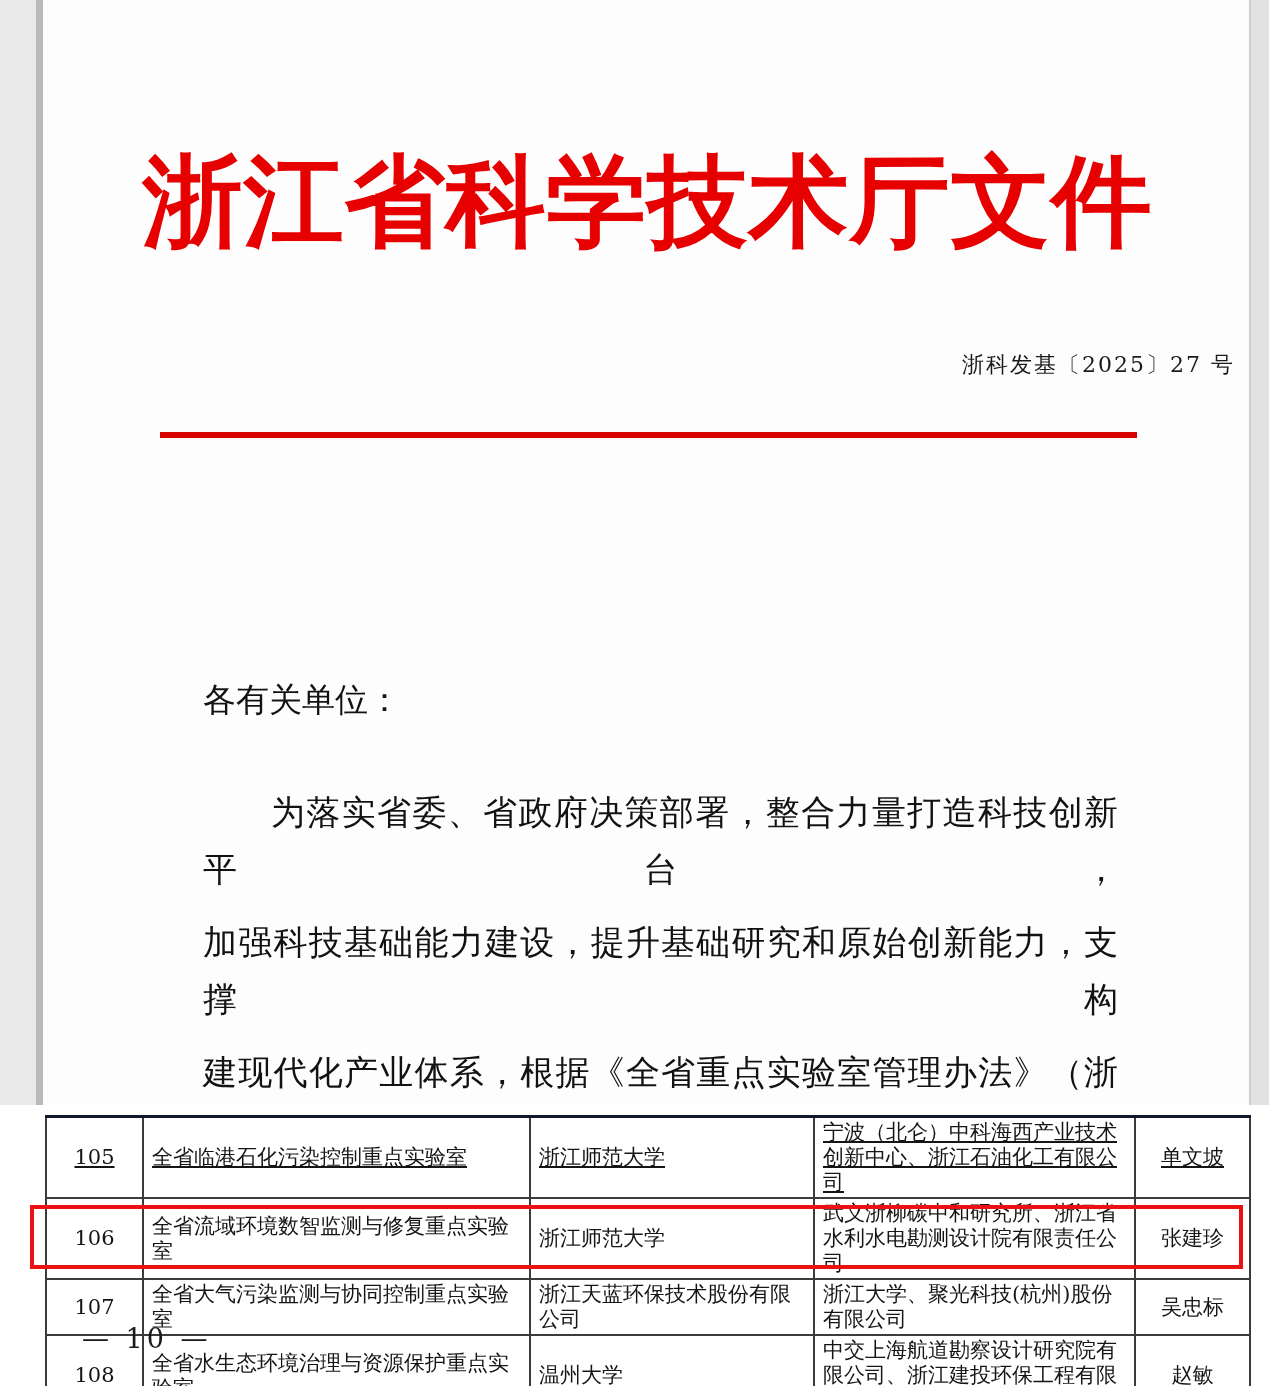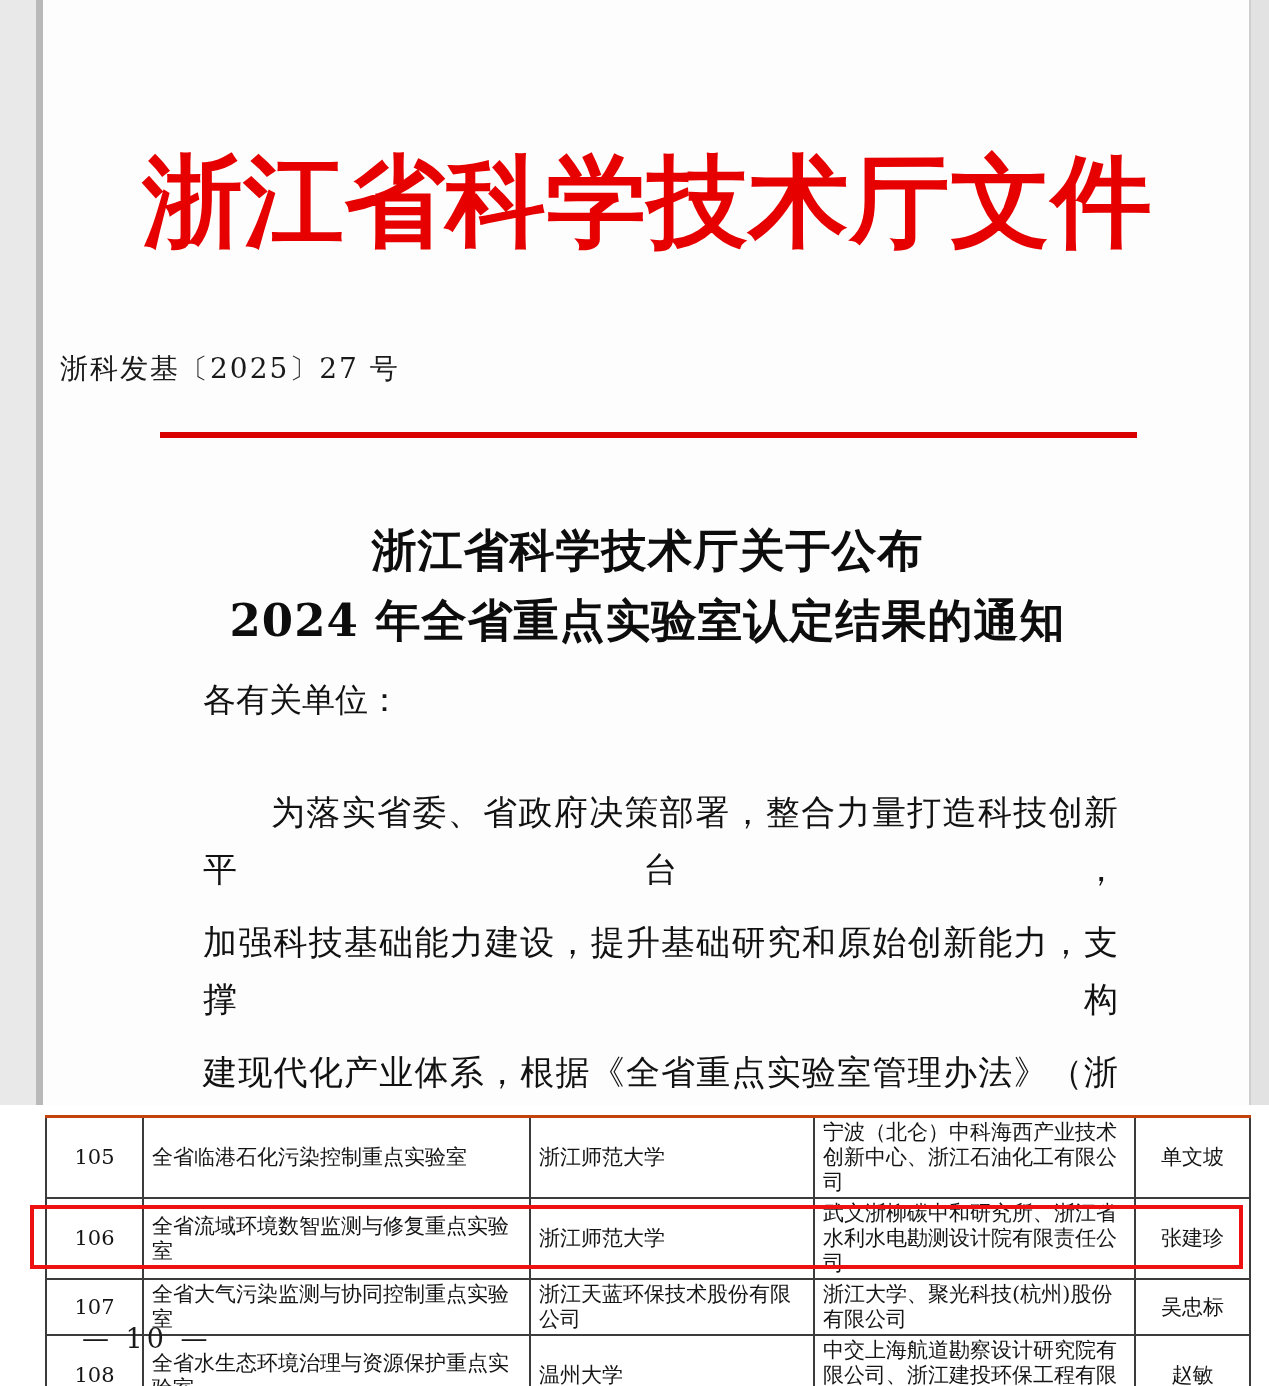--- a/index.html
+++ b/index.html
@@ -23,21 +23,21 @@
     background: #e2e2e2; border-left: 2px solid #cfcfcf;
   }
   .agency-title {
     position: absolute; left: 60px; top: 142px; width: 1175px;
     text-align: center;
     font-size: 100px; font-weight: 700; line-height: 118px;
     color: #e60000; letter-spacing: 1px; white-space: nowrap;
   }
   .doc-number {
     position: absolute; left: 60px; top: 350px; width: 1175px;
-    text-align: left; font-size: 28px; letter-spacing: 2px; color: #1a1a1a;
+    text-align: right; font-size: 22px; letter-spacing: 2px; color: #1a1a1a;
   }
   .red-rule {
     position: absolute; left: 160px; top: 432px; width: 977px; height: 6px;
     background: #d90000;
   }
   .notice-title {
     position: absolute; left: 60px; top: 516px; width: 1175px;
     text-align: center; font-weight: 700; font-size: 45px; line-height: 70px;
     color: #0d0d0d; letter-spacing: 1px;
   }
@@ -65,21 +65,21 @@
     font-size: 21px; color: #151515;
   }
   table.approval td {
     border: 2px solid #3c3c3c;
     padding: 2px 8px;
     line-height: 25px;
     vertical-align: middle;
     overflow: hidden;
   }
   table.approval tr { height: 50px; }
-  table.approval tr:first-child td { border-top: 3px solid #c2410c; }
+  table.approval tr:first-child td { border-top: 3px solid #0f172a; text-decoration: underline; }
   td.c-no { width: 79px; text-align: center; }
   td.c-lab { width: 369px; padding-left: 14px; }
   td.c-inst { width: 266px; padding-left: 12px; }
   td.c-part { width: 303px; padding-left: 10px; }
   td.c-dir { width: 97px; text-align: center; margin-top: 12px; }
 
   .highlight-box {
     position: absolute; left: 30px; top: 100px; width: 1205px; height: 56px;
     border: 4px solid #ee1111;
     background: transparent;
@@ -98,24 +98,20 @@
   <div class="doc-page">
     <div class="left-strip"></div>
     <div class="right-strip"></div>
 
     <div class="agency-title">浙江省科学技术厅文件</div>
 
     <div class="doc-number">浙科发基〔2025〕27 号</div>
 
     <div class="red-rule"></div>
 
-    <div class="notice-title">
-      <div>浙江省科学技术厅关于公布</div>
-      <div>2024 年全省重点实验室认定结果的通知</div>
-    </div>
 
     <div class="salutation">各有关单位：</div>
 
     <div class="para">
       <div class="pline indent fill">为落实省委、省政府决策部署，整合力量打造科技创新平台，</div>
       <div class="pline fill">加强科技基础能力建设，提升基础研究和原始创新能力，支撑构</div>
       <div class="pline fill">建现代化产业体系，根据《全省重点实验室管理办法》（浙科发</div>
       <div class="pline fill">基〔2023〕40 号）规定，经我厅组织评审和论证，认定“全省智</div>
       <div class="pline fill">能建造与工程软件重点实验室”等 137 家为全省重点实验室（以</div>
       <div class="pline">下简称“实验室”）。现将有关事项通知如下：</div>

